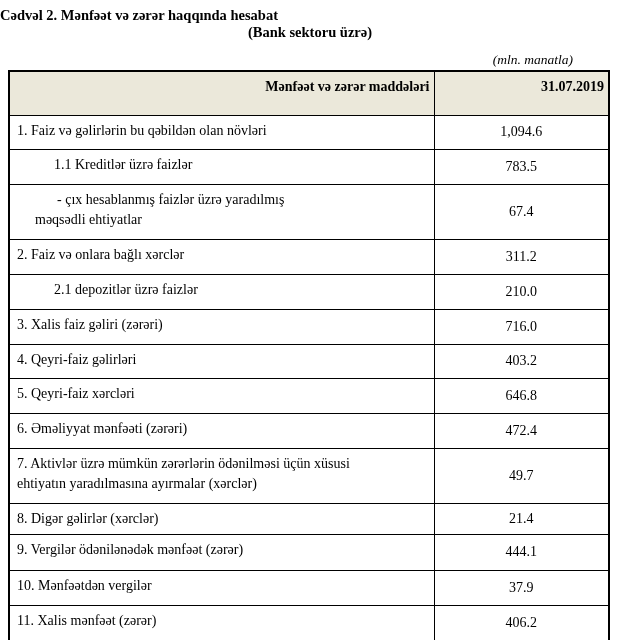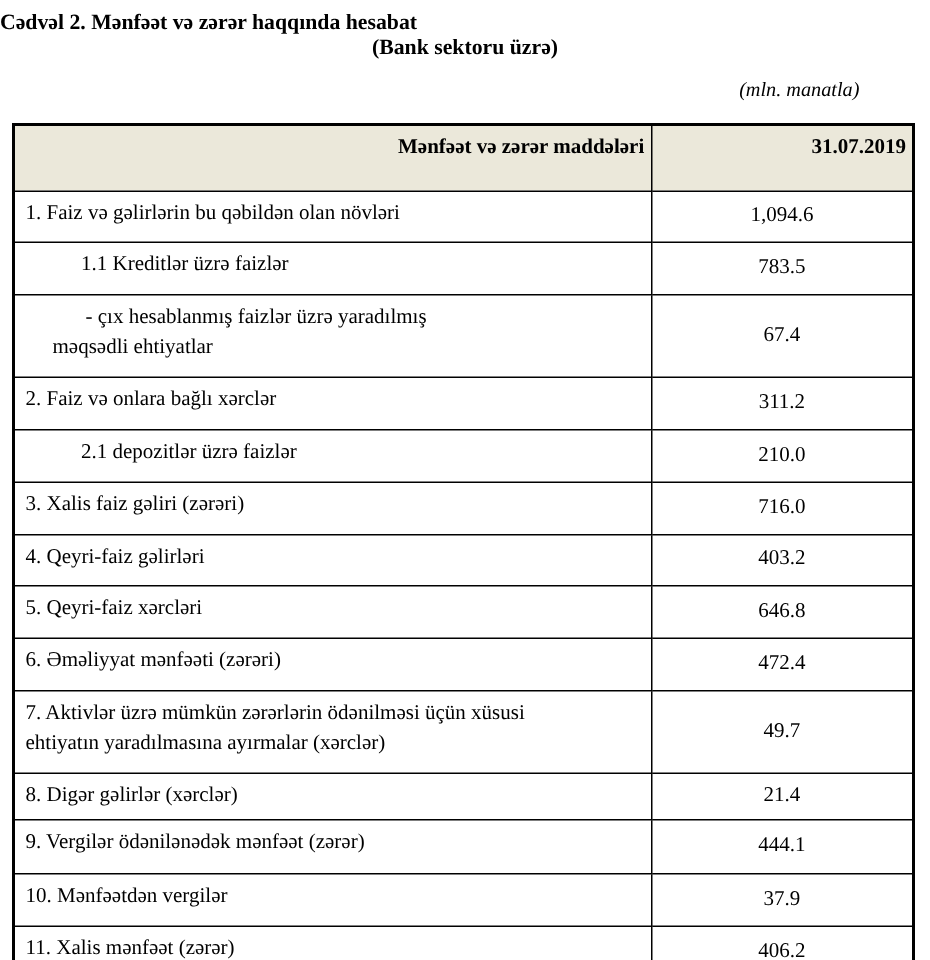--- a/index.html
+++ b/index.html
@@ -23,21 +23,21 @@
     font-weight: bold;
     font-size: 14.5px;
     line-height: 17px;
   }
   .unit-note {
     text-align: right;
     font-style: italic;
     font-size: 13.5px;
     padding-right: 47px;
     margin-top: 11px;
-    margin-bottom: 14px;
+    margin-bottom: 2px;
   }
   table.pl-table {
     border-collapse: collapse;
     table-layout: fixed;
     margin-left: 8px;
     width: 600px;
     border: 2px solid #000;
   }
   .pl-table th, .pl-table td {
     border: 1px solid #000;

